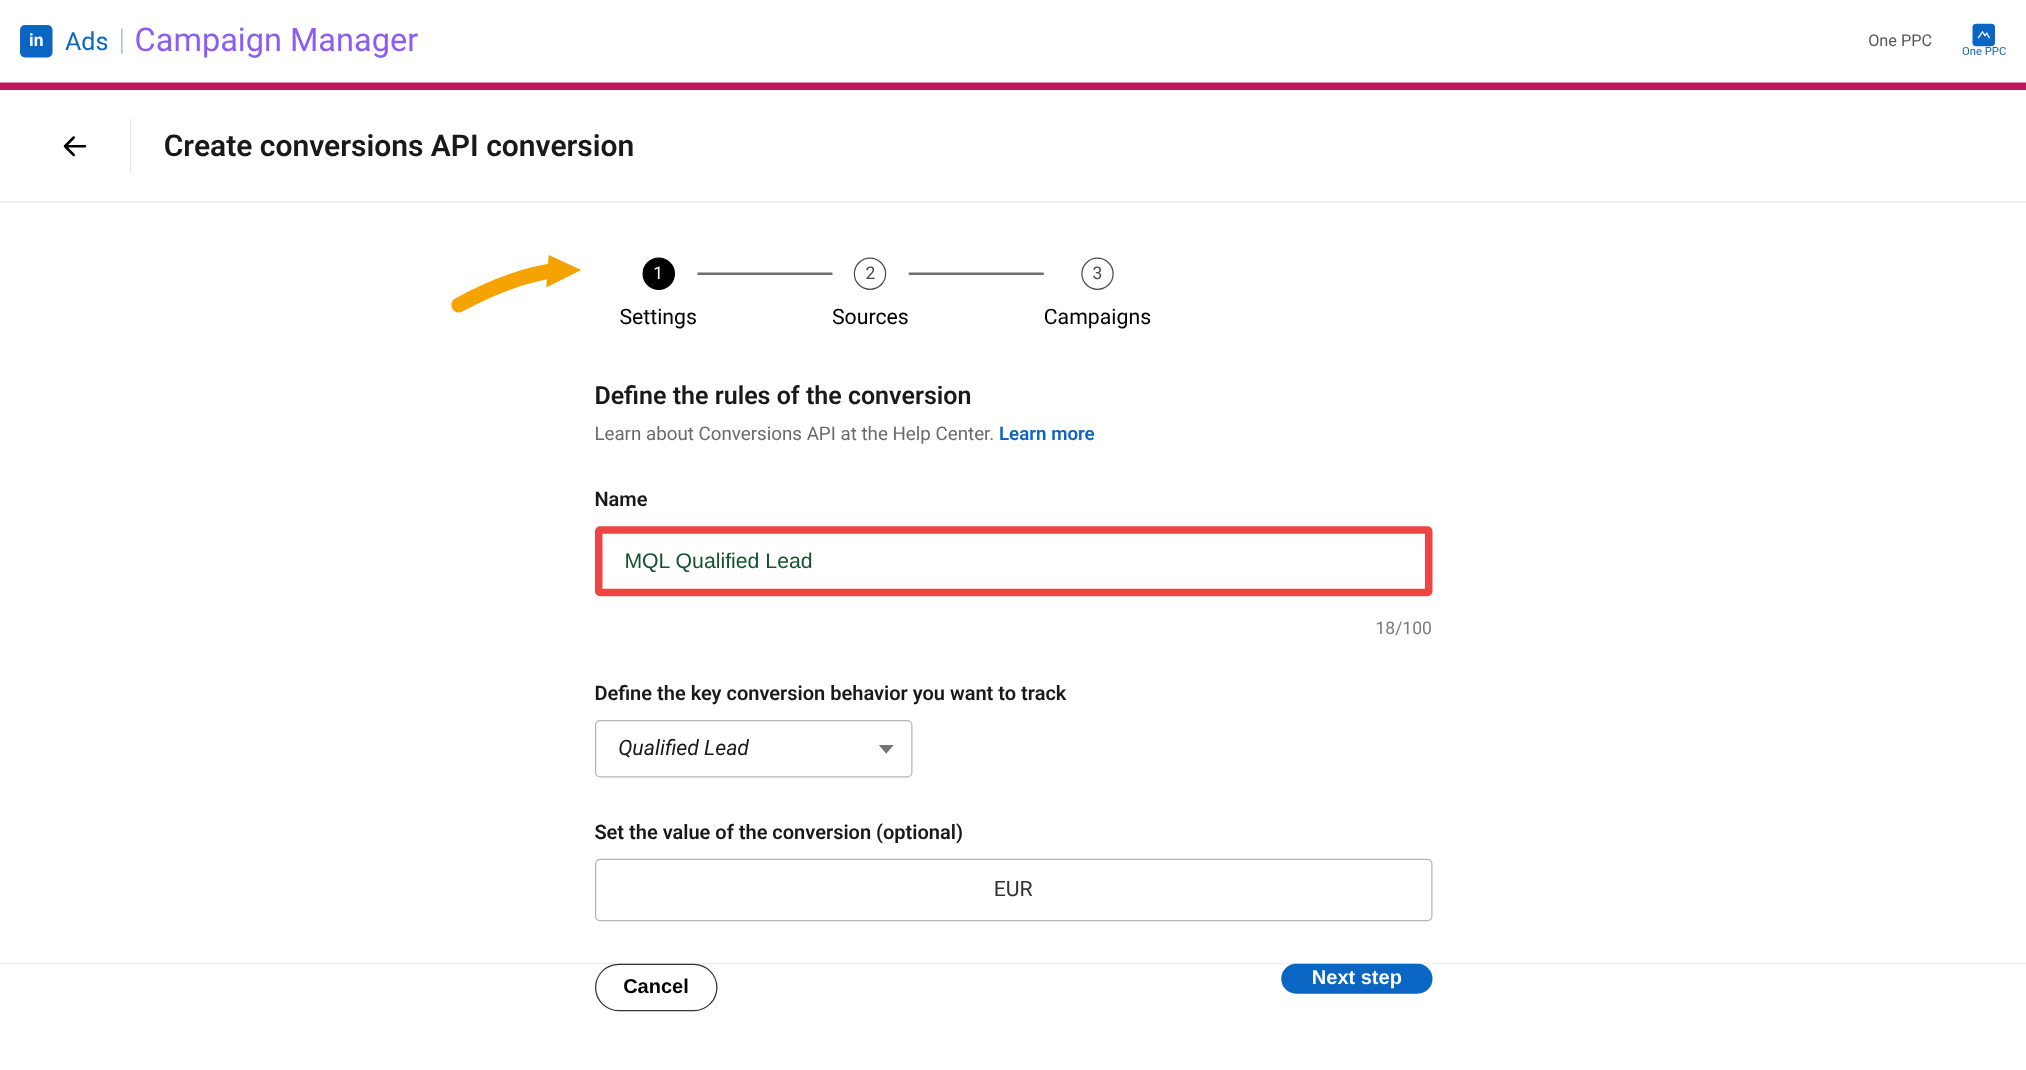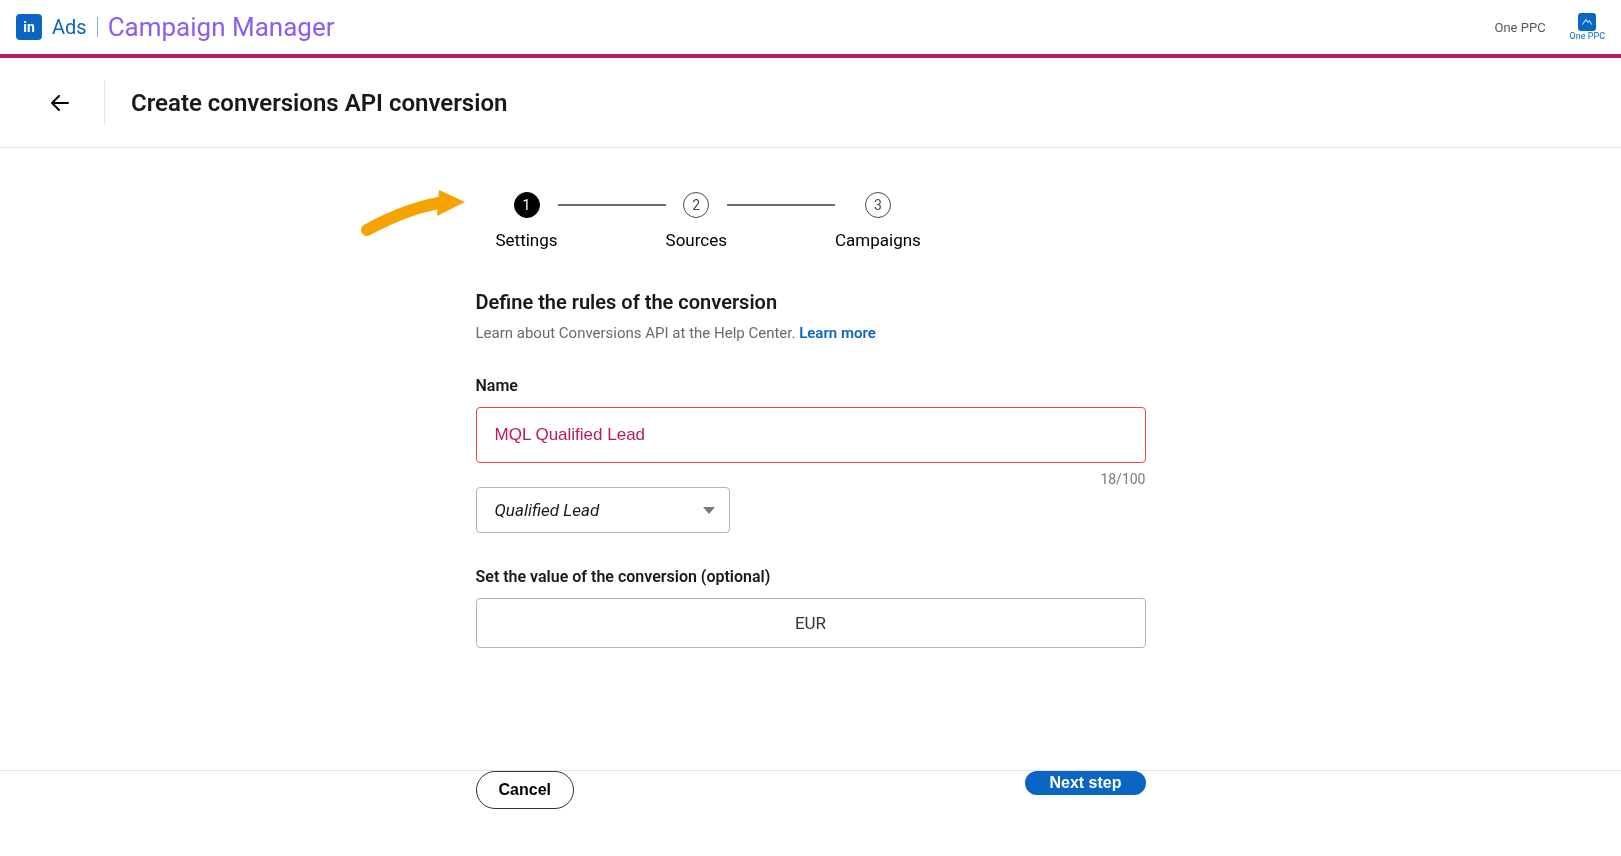--- a/index.html
+++ b/index.html
@@ -1,17 +1,17 @@
 <!DOCTYPE html>
 <html><head>
 <meta charset="utf-8">
 <style>
   * { box-sizing: border-box; margin: 0; padding: 0; }
   html, body { width: 100%; height: 100%; font-family: -apple-system, BlinkMacSystemFont, "Segoe UI", Roboto, Helvetica, Arial, sans-serif; background: #fff; color: #191919; }
-  .topbar { display: flex; align-items: center; justify-content: space-between; height: 58px; padding: 0 16px; border-bottom: 4px solid #be185d; }
+  .topbar { display: flex; align-items: center; justify-content: space-between; height: 72px; padding: 0 16px; border-bottom: 6px solid #be185d; }
   .brand { display: flex; align-items: center; gap: 10px; }
   .li-logo { width: 26px; height: 26px; background: #0a66c2; color: #fff; display: flex; align-items: center; justify-content: center; border-radius: 4px; font-weight: 700; font-size: 14px; }
   .ads-label { color: #0a66c2; font-size: 20px; }
   .vsep { width: 1px; height: 20px; background: #0a66c2; opacity: .5; }
   .cm-label { color: #8b5cf6; font-size: 26px; }
   .toporg { display: flex; align-items: center; gap: 24px; }
   .org-name { color: #575757; font-size: 13px; }
   .org-badge { width: 18px; height: 18px; background: #0a66c2; border-radius: 3px; display:flex; align-items:center; justify-content:center; }
   .org-badge svg { width: 12px; height: 12px; }
   .org-sub { color: #0a66c2; font-size: 9px; }
@@ -33,22 +33,22 @@
   .step-label { margin-top:12px; font-size:17px; color:#000; }
   .connector { height:2px; background:#6e6e6e; flex: 0 0 108px; margin-top:12px; }
 
   .arrow-annot { position:absolute; left:-115px; top:-6px; }
 
   .section-title { font-size:20px; font-weight:600; margin-top:40px; }
   .section-sub { font-size:15px; color:#6a6a6a; margin-top:10px; }
   .learn-link { color:#0a66c2; font-weight:600; cursor:pointer; }
 
   .field-label { font-size:16px; font-weight:600; margin-top:34px; margin-bottom:12px; }
-  .text-input { width:100%; height:56px; border:1px solid #ef4444; border-radius:4px; padding:0 18px; font-size:17px; color:#be185d; outline:none; }
-  .char-count { text-align:right; font-size:14px; color:#7a7a7a; margin-top:8px; }
+  .text-input { width:100%; height:56px; border:6px solid #ef4444; border-radius:4px; padding:0 18px; font-size:17px; color:#14532d; outline:none; }
+  .char-count { text-align:right; font-size:14px; color:#7a7a7a; margin-top:18px; }
 
   .select-box { width:254px; height:46px; border:1px solid #b5b5b5; border-radius:4px; display:flex; align-items:center; justify-content:space-between; padding:0 14px 0 18px; font-size:17px; cursor:pointer;font-style:italic; }
   .select-box .caret { width:0; height:0; border-left:6px solid transparent; border-right:6px solid transparent; border-top:7px solid #777; }
 
   .value-input { width:100%; height:50px; border:1px solid #b5b5b5; border-radius:4px; padding:4px 18px; font-size:17px; color:#333; outline:none; display:flex; align-items:center;justify-content:center; }
 
   .footer { position:fixed; bottom:0; left:0; right:0; height:86px; border-top:1px solid #e6e6e6; background:#fff; display:flex; justify-content:center; }
   .footer-inner { width:670px; display:flex; justify-content:space-between; }
   .btn-cancel { height:38px; padding:0 22px; border-radius:19px; border:1px solid #333; background:#fff; font-size:16px; font-weight:600; cursor:pointer; }
   .btn-next { height:24px; padding:0 24px; border-radius:20px; border:none; background:#0a66c2; color:#fff; font-size:16px; font-weight:600; cursor:pointer; }
@@ -121,20 +121,21 @@
 
     <h2 class="section-title">Define the rules of the conversion</h2>
     <p class="section-sub">
       <span>Learn about Conversions API at the Help Center. </span><a class="learn-link">Learn more</a>
     </p>
 
     <div class="field-label">Name</div>
     <input class="text-input" type="text" value="MQL Qualified Lead" style="">
     <div class="char-count">18/100</div>
 
+    <div class="field-label">Define the key conversion behavior you want to track</div>
     <div class="select-box">
       <span>Qualified Lead</span>
       <span class="caret"></span>
     </div>
 
     <div class="field-label">Set the value of the conversion (optional)</div>
     <div class="value-input">
       <span>EUR</span>
     </div>
 

